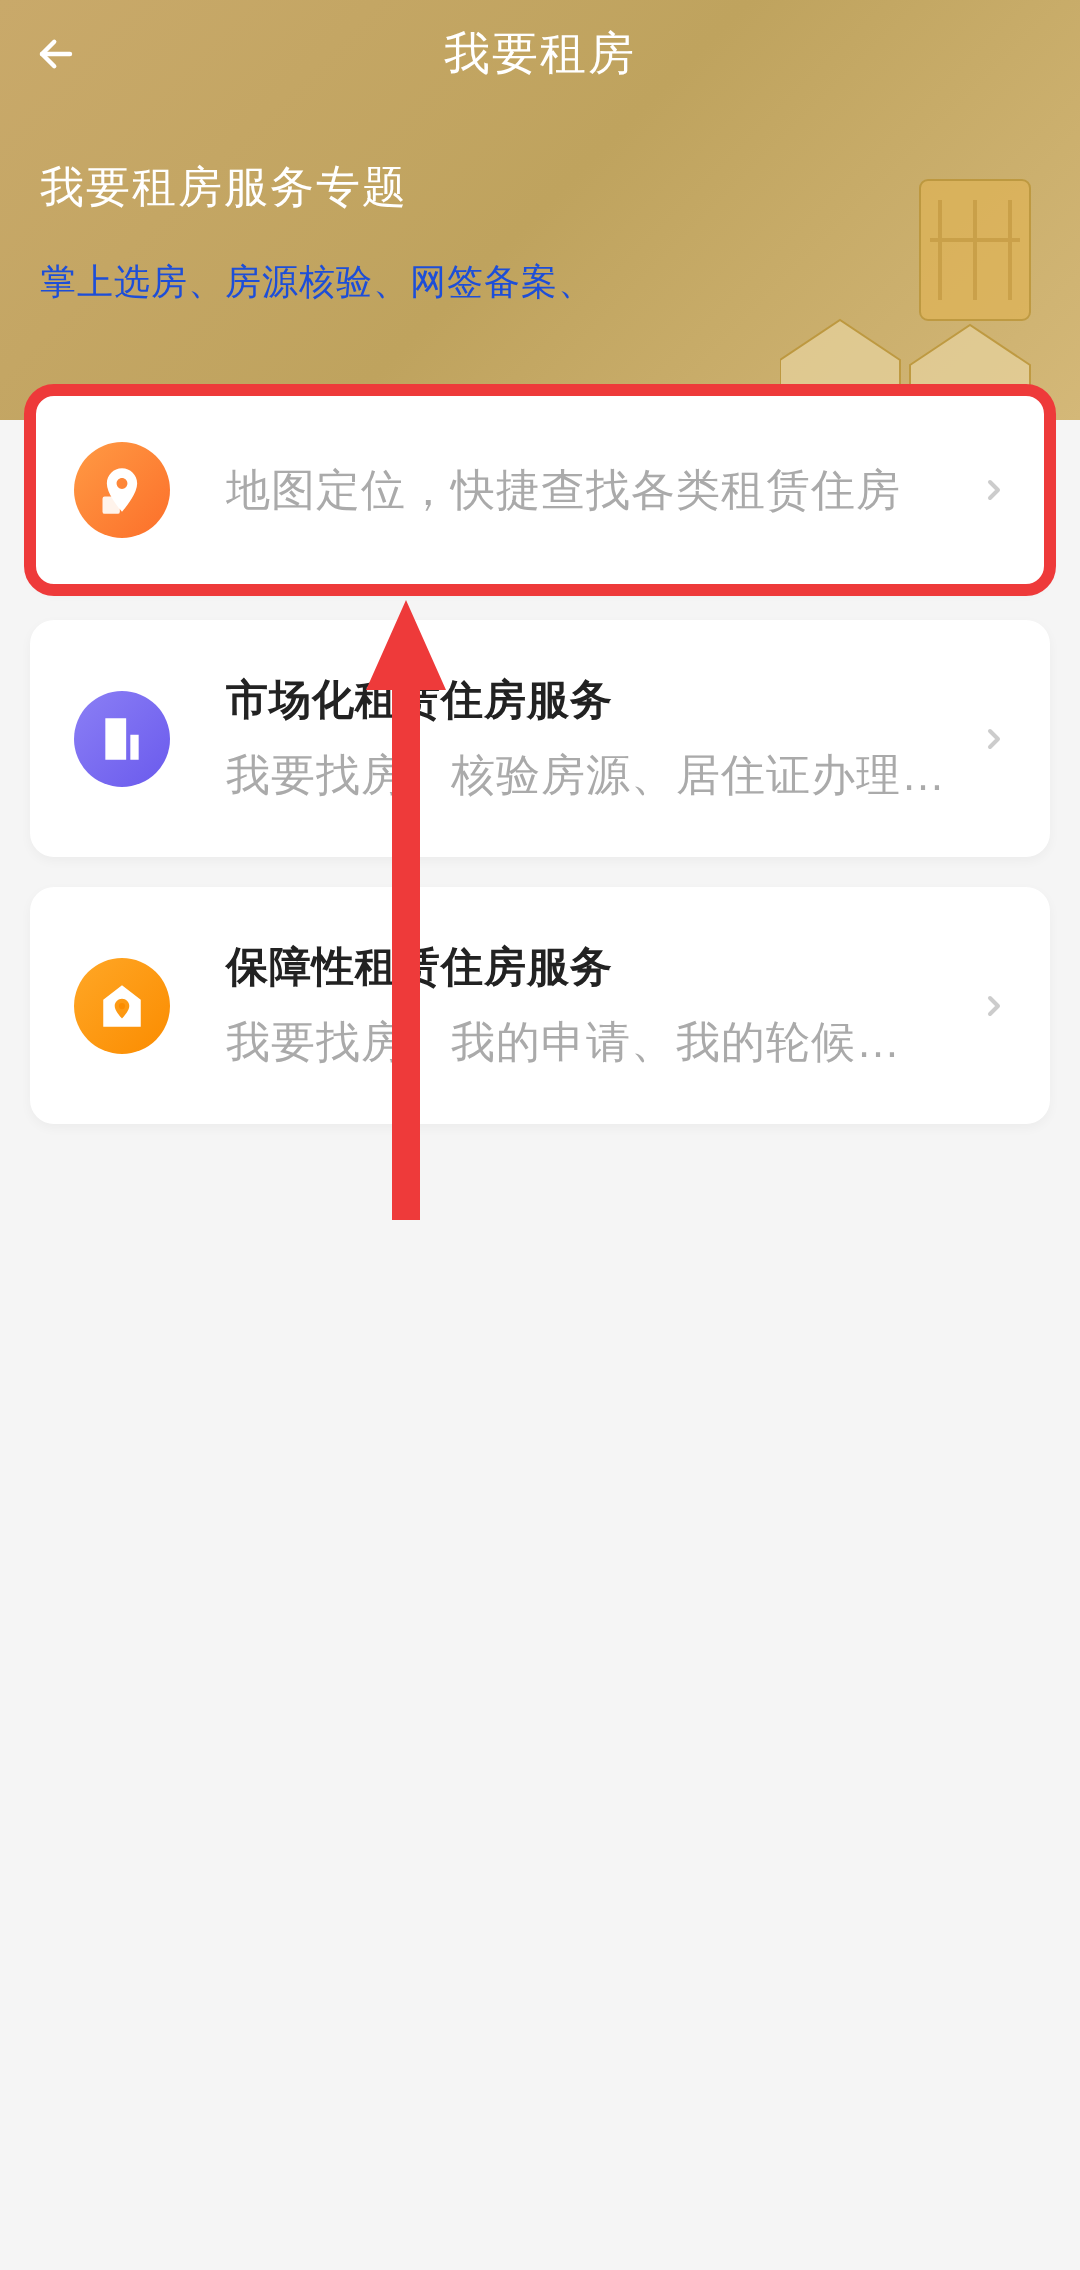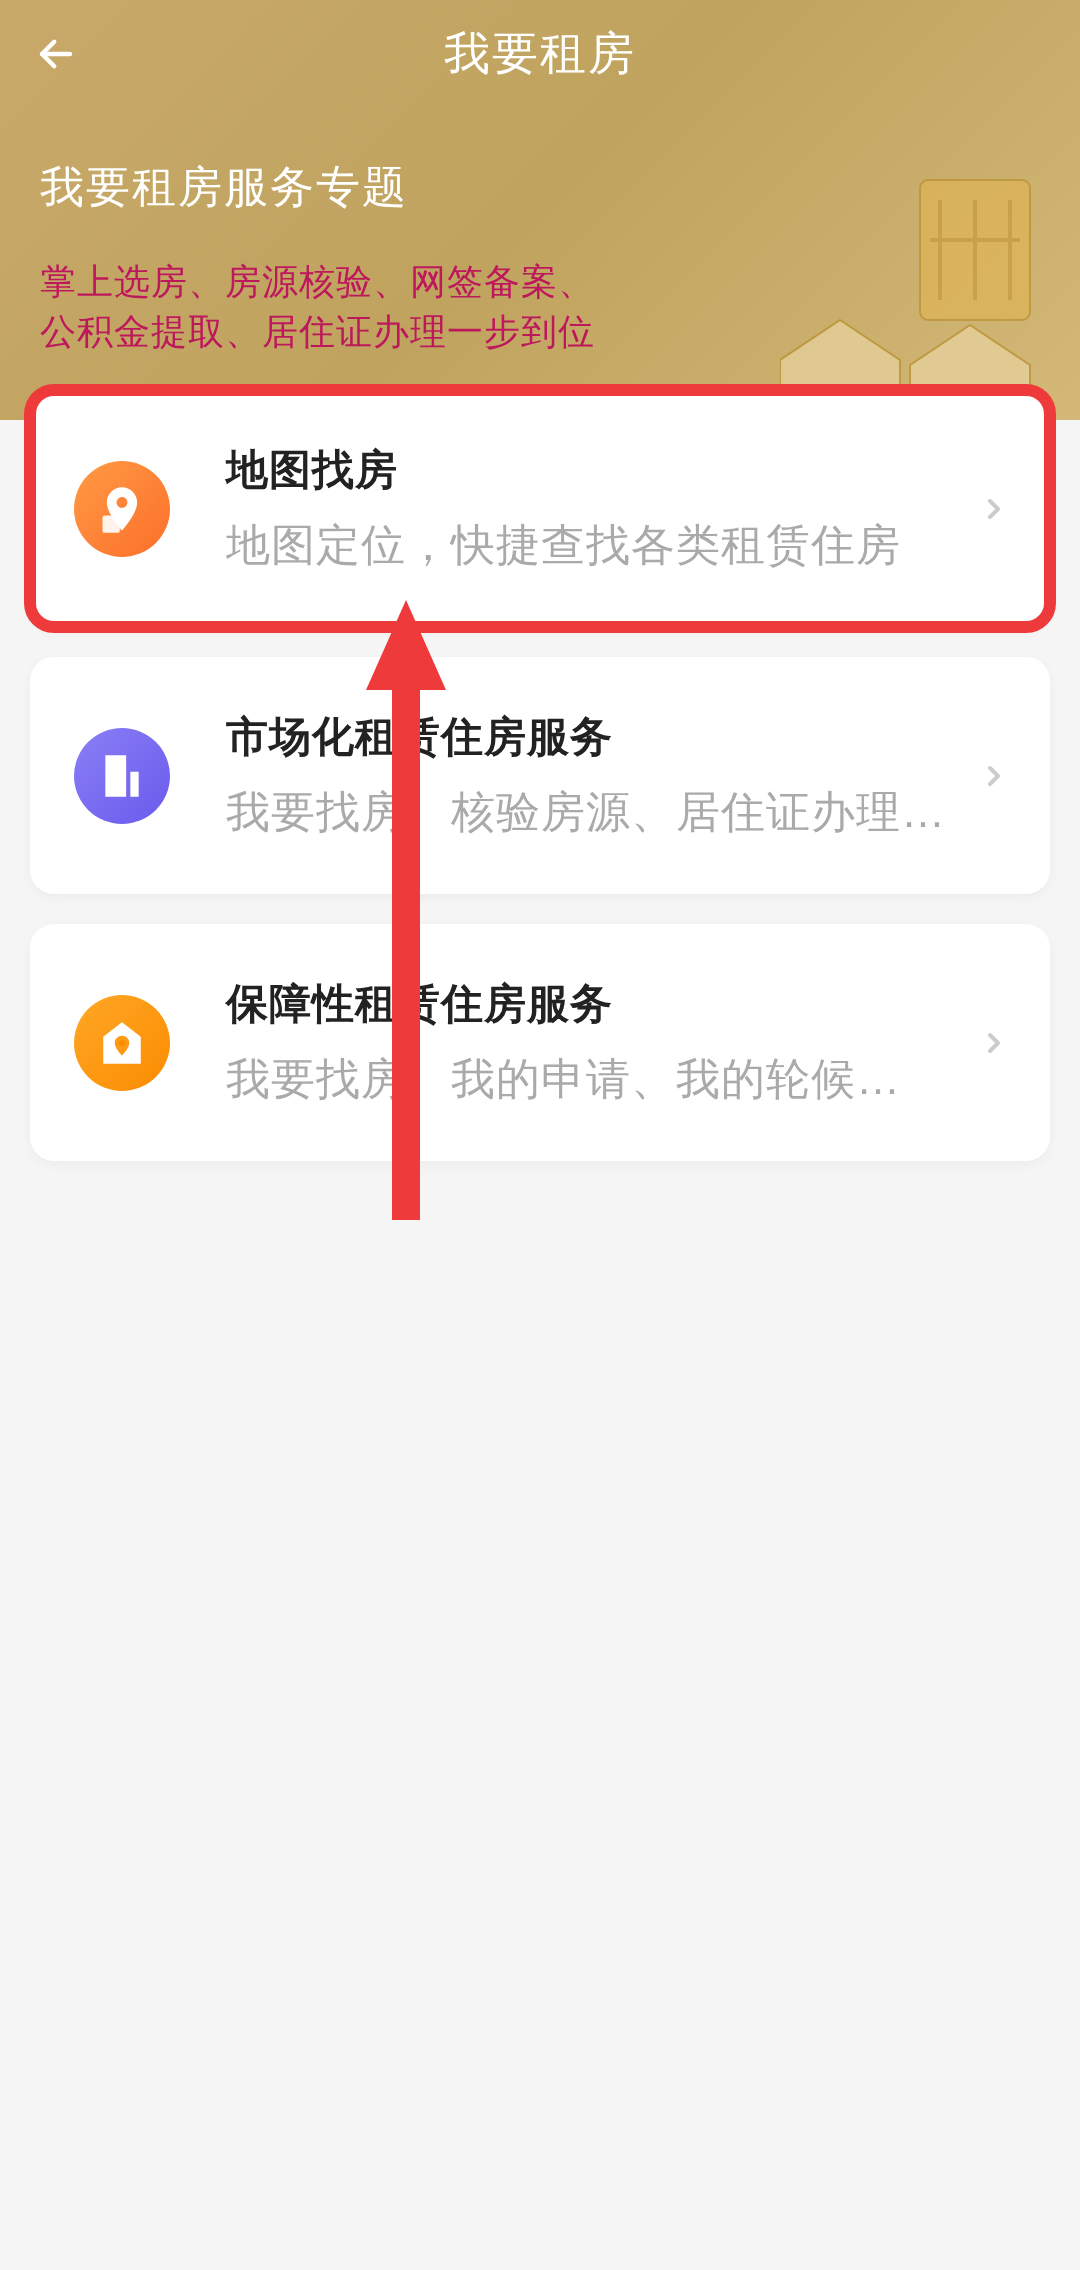--- a/index.html
+++ b/index.html
@@ -62,21 +62,21 @@
       z-index: 10;
     }
     .hero-title {
       color: #ffffff;
       font-size: 44px;
       font-weight: 500;
       letter-spacing: 2px;
       margin-bottom: 40px;
     }
     .hero-subtitle {
-      color: #be185d;
+      color: #1d4ed8;
       font-size: 36px;
       line-height: 1.4;
       letter-spacing: 1px;
     }
     .content-area {
       position: absolute;
       top: 390px;
       left: 0;
       width: 1080px;
       padding: 0 30px;
@@ -172,35 +172,33 @@
       <polyline points="11 19 4 12 11 5"></polyline>
     </svg>
   </div>
   <div class="header-title">我要租房</div>
 </div>
 
 <div class="hero-section">
   <div class="hero-title">我要租房服务专题</div>
   <div class="hero-subtitle">
     <div>掌上选房、房源核验、网签备案、</div>
-    <div>公积金提取、居住证办理一步到位</div>
   </div>
 </div>
 
 <div class="content-area">
 
   <div class="card highlighted">
     <div class="card-icon orange">
       <svg width="52" height="52" viewBox="0 0 24 24" fill="#ffffff">
         <path d="M12 2C8.13 2 5 5.13 5 9c0 5.25 7 13 7 13s7-7.75 7-13c0-3.87-3.13-7-7-7zm0 9.5c-1.38 0-2.5-1.12-2.5-2.5s1.12-2.5 2.5-2.5 2.5 1.12 2.5 2.5-1.12 2.5-2.5 2.5z"></path>
         <rect x="3" y="15" width="8" height="8" rx="1" fill="#ffffff" opacity="0.9"></rect>
       </svg>
     </div>
     <div class="card-content">
-      <div class="card-title">地图找房</div>
       <div class="card-desc">地图定位，快捷查找各类租赁住房</div>
     </div>
     <svg class="card-chevron" viewBox="0 0 24 24" fill="none" stroke="#cccccc" stroke-width="3" stroke-linecap="round" stroke-linejoin="round">
       <polyline points="9 18 15 12 9 6"></polyline>
     </svg>
   </div>
 
   <div class="card">
     <div class="card-icon purple">
       <svg width="50" height="50" viewBox="0 0 24 24" fill="#ffffff">

